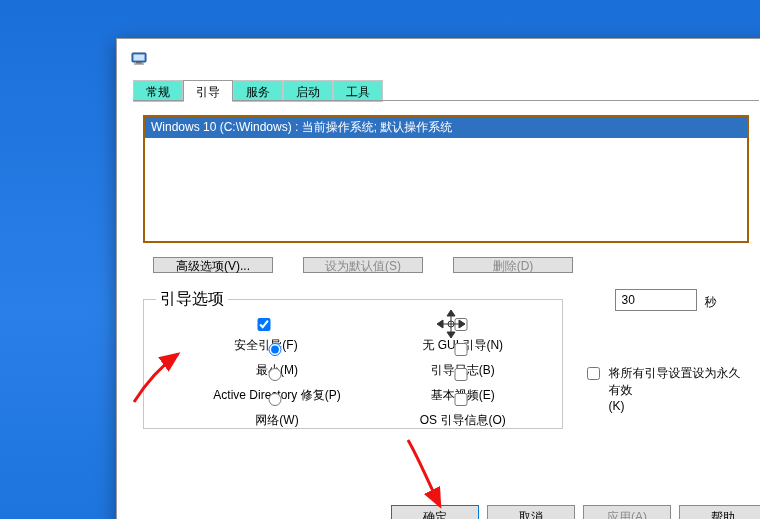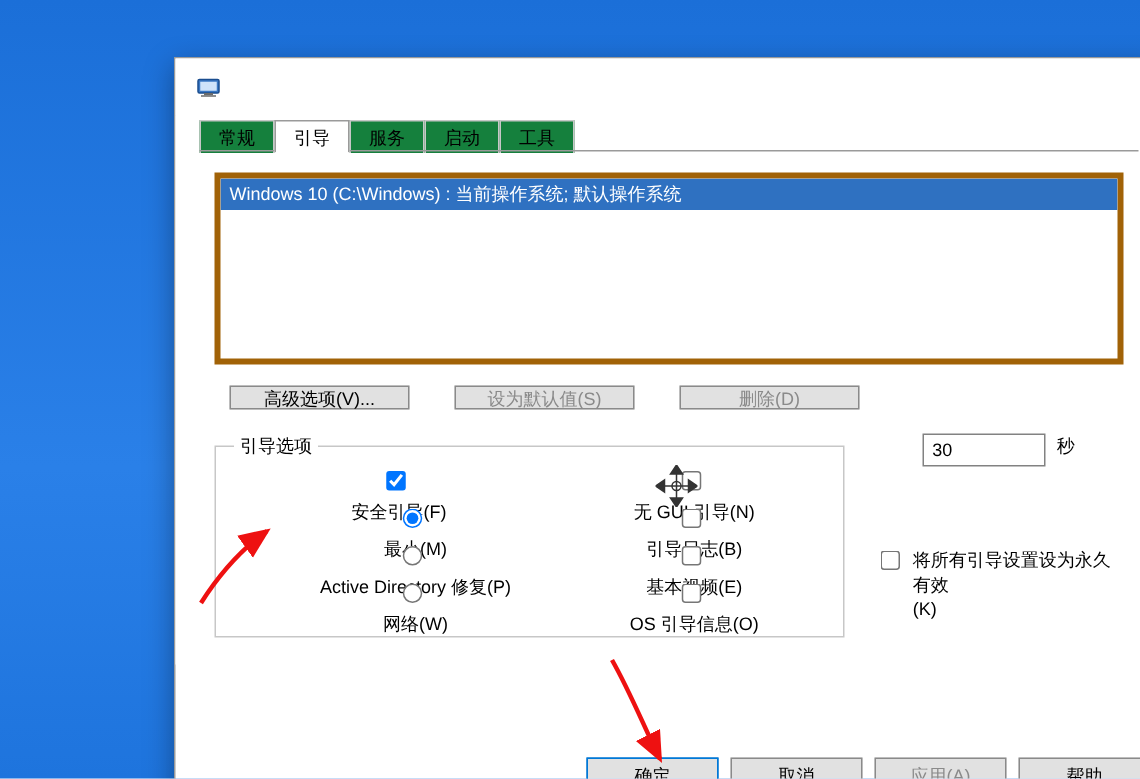--- a/index.html
+++ b/index.html
@@ -49,21 +49,21 @@
     align-items: flex-end;
     height: 24px;
     position: relative;
   }
   .tabs .tab {
     height: 22px;
     line-height: 22px;
     padding: 0 12px;
     border: 1px solid #c7c7c7;
     border-bottom: none;
-    background: #15803d;
+    background: #5eead4;
     margin-right: 0px;
     position: relative;
     top: 1px;
     cursor: default;
   }
   .tabs .tab.active {
     border-color: #9a9a9a;
     background: #fff;
     z-index: 2;
     border-bottom: 1px solid #fff;
@@ -75,21 +75,21 @@
     position: relative;
   }
 
   .tab-body {
     padding: 14px 10px 10px 10px;
   }
 
   .listbox {
     width: 100%;
     height: 128px;
-    border: 4px solid #a16207;
+    border: 2px solid #a16207;
     background: #fff;
     overflow: auto;
   }
   .list-item {
     padding: 2px 6px;
     color: #fff;
     background: #2f71c1;
     white-space: nowrap;
   }
 
@@ -116,21 +116,21 @@
     display: flex;
     margin-top: 16px;
   }
   fieldset.group {
     border: 1px solid #c7c7c7;
     padding: 8px 12px 10px 12px;
     margin: 0;
   }
   fieldset.group > legend {
     padding: 0 4px;
-    font-size: 12px;
+    font-size: 16px;
     font-family: Liberation Serif, serif;
   }
   .boot-group {
     width: 428px;
     position: relative;
   }
   .boot-cols {
     display: flex;
   }
   .col-left { width: 220px; }
@@ -153,21 +153,21 @@
     margin-left: 20px;
     width: 170px;
   }
   .timeout {
     display: flex;
     flex-direction: column;
     gap: 4px;
   }
   .timeout-input-row {
     display: flex;
-    align-items: flex-start;
+    align-items: flex-end;
     gap: 8px;
     padding-left: 32px;
   }
   .timeout input[type=text] {
     width: 82px;
     height: 22px;
     border: 1px solid #828282;
     padding: 0 6px;
     font: inherit;
   }

